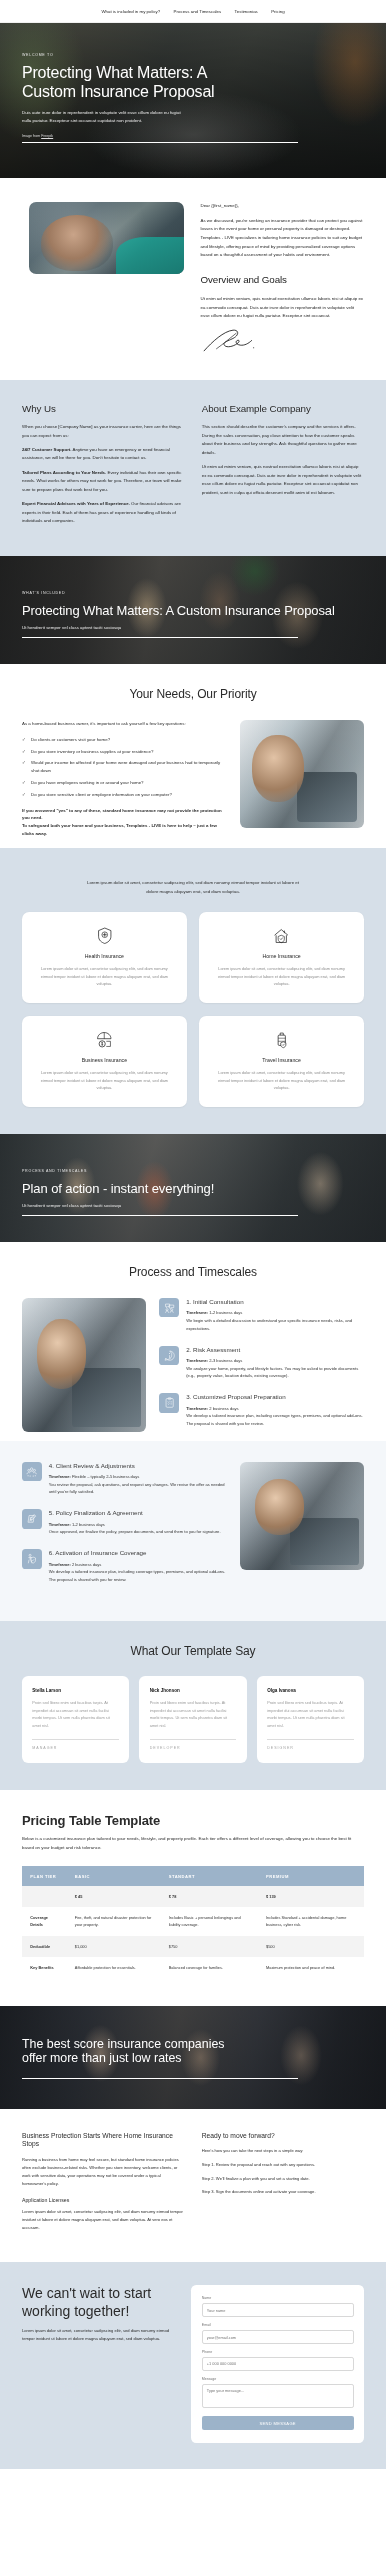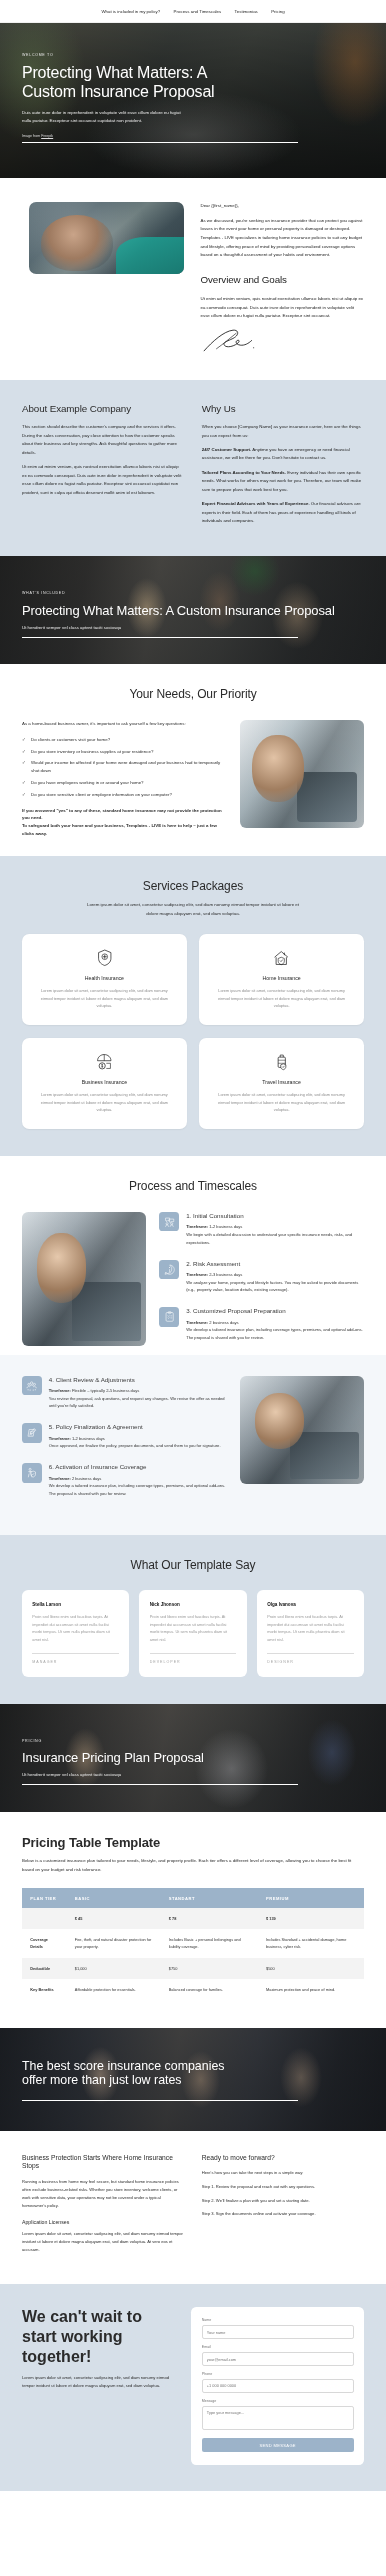--- a/index.html
+++ b/index.html
@@ -144,21 +144,21 @@
   }
   .bg-team::after{
     content:""; position:absolute; inset:0;
     background:
       radial-gradient(ellipse 30px 44px at 26% 46%, rgba(205,175,145,.45), transparent 65%),
       radial-gradient(ellipse 30px 44px at 52% 50%, rgba(185,155,125,.4), transparent 65%),
       radial-gradient(ellipse 32px 46px at 78% 48%, rgba(170,145,120,.42), transparent 65%);
   }
 
   
-  .section-white { background: #fff; padding: 23px 22px 18px; }
+  .section-white { background: #fff; padding: 23px 22px 10px; }
   .center-title { text-align: center; font-size: 12px; font-weight: 400; letter-spacing: -0.1px; }
   .needs-row { display: flex; gap: 15.5px; margin-top: 18.5px; align-items: flex-start; }
   .needs-text { flex: 1; font-size: 4.4px; line-height: 1.95; }
   .needs-text > p { margin-bottom: 7.2px; }
   .check-list { list-style: none; }
   .check-list li {
     display: flex; gap: 5.2px; margin-bottom: 4.1px; line-height: 1.75;
   }
   .chk { flex: none; color: #444; font-size: 4.6px; line-height: 1.6; }
   .needs-bold { margin-top: 8.2px; font-weight: 700; line-height: 1.8; font-size: 4.4px; }
@@ -261,21 +261,21 @@
   
   .twocol { background: #fff; padding: 23px 22px 24px; display: flex; gap: 17.5px; }
   .twocol .col { flex: 1; }
   .twocol h3 { font-size: 6.7px; font-weight: 400; line-height: 1.3; margin-bottom: 7.2px; }
   .twocol p { font-size: 4.1px; line-height: 1.95; margin-bottom: 5.7px; color: #2b2b2b; }
   .twocol h4 { font-size: 5.2px; font-weight: 400; margin: 9.3px 0 5.2px; }
 
   
   .contact { background: #d6dfe8; padding: 23px 22px 26px; display: flex; gap: 17.5px; }
   .contact-left { flex: 1; }
-  .contact-left h2 { font-size: 16px; font-weight: 700; line-height: 1.25; }
+  .contact-left h2 { font-size: 14px; font-weight: 400; line-height: 1.25; }
   .contact-left p { font-size: 4.1px; line-height: 1.95; margin-top: 7.2px; }
   .contact-form { flex: 1; background: #fff; border-radius: 5.2px; padding: 11.3px 10.3px 12.4px; }
   .field { margin-bottom: 6.2px; }
   .field label { display: block; font-size: 3.6px; color: #777; margin-bottom: 2.6px; }
   .field input, .field textarea {
     width: 100%; border: 0.5px solid #d8d8d8; border-radius: 2.1px; padding: 3.6px 4.1px;
     font-size: 3.9px; font-family: "Liberation Sans", sans-serif; color: #333; background: #fff;
   }
   .field textarea { height: 24px; resize: none; }
   .submit-btn {
@@ -320,30 +320,30 @@
       <svg class="signature" viewBox="0 0 120 48">
         <path d="M6 44 C22 26 44 6 62 4 C74 3 74 14 62 20 C52 25 40 28 46 34 C50 38 62 36 70 30 C76 26 74 22 70 24 C66 26 68 32 76 33 C84 34 92 30 98 24" fill="none" stroke="#111" stroke-width="1.6" stroke-linecap="round"></path>
         <path d="M30 40 C44 30 58 18 68 10" fill="none" stroke="#111" stroke-width="1.2" stroke-linecap="round"></path>
         <circle cx="102" cy="38" r="1" fill="#111"></circle>
       </svg>
     </div>
   </section>
 
   <section class="about">
     <div class="about-col">
-      <h2>About Example Company</h2>
-      <p>This section should describe the customer's company and the services it offers. During the sales conversation, pay close attention to how the customer speaks about their business and key strengths. Ask thoughtful questions to gather more details.</p>
-      <p> Ut enim ad minim veniam, quis nostrud exercitation ullamco laboris nisi ut aliquip ex ea commodo consequat. Duis aute irure dolor in reprehenderit in voluptate velit esse cillum dolore eu fugiat nulla pariatur. Excepteur sint occaecat cupidatat non proident, sunt in culpa qui officia deserunt mollit anim id est laborum.</p>
-    </div>
-    <div class="about-col">
       <h2>Why Us</h2>
       <p>When you choose [Company Name] as your insurance carrier, here are the things you can expect from us:</p>
       <p><b>24/7 Customer Support.</b><span> Anytime you have an emergency or need financial assistance, we will be there for you. Don't hesitate to contact us.</span></p>
       <p><b>Tailored Plans According to Your Needs.</b><span> Every individual has their own specific needs. What works for others may not work for you. Therefore, our team will make sure to prepare plans that work best for you.</span></p>
       <p><b>Expert Financial Advisors with Years of Experience.</b><span> Our financial advisors are experts in their field. Each of them has years of experience handling all kinds of individuals and companies.</span></p>
+    </div>
+    <div class="about-col">
+      <h2>About Example Company</h2>
+      <p>This section should describe the customer's company and the services it offers. During the sales conversation, pay close attention to how the customer speaks about their business and key strengths. Ask thoughtful questions to gather more details.</p>
+      <p> Ut enim ad minim veniam, quis nostrud exercitation ullamco laboris nisi ut aliquip ex ea commodo consequat. Duis aute irure dolor in reprehenderit in voluptate velit esse cillum dolore eu fugiat nulla pariatur. Excepteur sint occaecat cupidatat non proident, sunt in culpa qui officia deserunt mollit anim id est laborum.</p>
     </div>
   </section>
 
   <section class="banner">
     <div class="bg bg-meeting"></div>
     <div class="banner-inner">
       <div class="eyebrow">WHAT'S INCLUDED</div>
       <h2>Protecting What Matters: A Custom Insurance Proposal</h2>
       <p class="sub">Ut hendrerit semper vel class aptent taciti sociosqu</p>
       <div class="banner-rule"></div>
@@ -378,21 +378,20 @@
             </li>
         </ul>
         <div class="needs-bold">If you answered "yes" to any of these, standard home insurance may not provide the protection you need.</div>
         <div class="needs-bold" style="margin-top:0">To safeguard both your home and your business, Templates - LIVE is here to help – just a few clicks away.</div>
       </div>
       <div class="needs-photo"></div>
     </div>
   </section>
 
   <section class="services">
-    <h2 class="center-title">Services Packages</h2>
     <p class="lead">Lorem ipsum dolor sit amet, consetetur sadipscing elitr, sed diam nonumy eirmod tempor invidunt ut labore et dolore magna aliquyam erat, sed diam voluptua.</p>
     <div class="svc-grid">
       <div class="svc-card">
         <div class="svc-icon">
           <svg width="15.5" height="17.5" viewBox="0 0 30 34">
               <path d="M15 2 L27 7 v11 c0 8-6 12-12 14 C9 30 3 26 3 18 V7 Z" fill="none" stroke="#1b1b1b" stroke-width="1.4"></path>
               <path d="M15 11 v8 M11 15 h8" stroke="#1b1b1b" stroke-width="1.4" fill="none"></path>
               <circle cx="15" cy="15" r="5.5" fill="none" stroke="#1b1b1b" stroke-width="1.2"></circle>
             </svg>
         </div>
@@ -434,20 +433,29 @@
               <path d="M18 21 l5 2 v4c0 3-2.5 4.5-5 5.5 -2.5-1-5-2.5-5-5.5 v-4 Z" fill="#fff" stroke="#1b1b1b" stroke-width="1.2"></path>
               <path d="M16 26.5 l1.6 1.6 2.8-3.2" fill="none" stroke="#1b1b1b" stroke-width="1.1"></path>
             </svg>
         </div>
         <h3>Travel Insurance</h3>
         <p>Lorem ipsum dolor sit amet, consetetur sadipscing elitr, sed diam nonumy eirmod tempor invidunt ut labore et dolore magna aliquyam erat, sed diam voluptua.</p>
       </div>
     </div>
   </section>
 
+  <section class="banner">
+    <div class="bg bg-office"></div>
+    <div class="banner-inner">
+      <div class="eyebrow">PROCESS AND TIMESCALES</div>
+      <h2>Plan of action - instant everything!</h2>
+      <p class="sub">Ut hendrerit semper vel class aptent taciti sociosqu</p>
+      <div class="banner-rule"></div>
+    </div>
+  </section>
 
   <section class="process">
     <h2 class="center-title">Process and Timescales</h2>
     <div class="process-grid">
       <div class="process-photo tall"></div>
       <div class="steps">
         <div class="step">
           <div class="step-icon">
             <svg width="11.3" height="11.3" viewBox="0 0 22 22">
                 <path d="M3 4 h8 v5 h-4 l-2 2 v-2 H3 Z" fill="none" stroke="#fff" stroke-width="1.1"></path>
@@ -566,29 +574,20 @@
       </div>
       <div class="testi-card">
         <h4>Olga Ivanova</h4>
         <p>Proin sed libero enim sed faucibus turpis. At imperdiet dui accumsan sit amet nulla facilisi morbi tempus. Ut sem nulla pharetra diam sit amet nisl.</p>
         <div class="testi-div"></div>
         <div class="testi-role">DESIGNER</div>
       </div>
     </div>
   </section>
 
-  <section class="banner">
-    <div class="bg bg-handshake"></div>
-    <div class="banner-inner">
-      <div class="eyebrow">PRICING</div>
-      <h2>Insurance Pricing Plan Proposal</h2>
-      <p class="sub">Ut hendrerit semper vel class aptent taciti sociosqu</p>
-      <div class="banner-rule"></div>
-    </div>
-  </section>
 
   <section class="pricing">
     <h2>Pricing Table Template</h2>
     <p class="lead">Below is a customized insurance plan tailored to your needs, lifestyle, and property profile. Each tier offers a different level of coverage, allowing you to choose the best fit based on your budget and risk tolerance.</p>
     <table class="ptab">
       <thead>
         <tr>
           <th>PLAN TIER</th>
           <th>BASIC</th>
           <th>STANDART</th>

